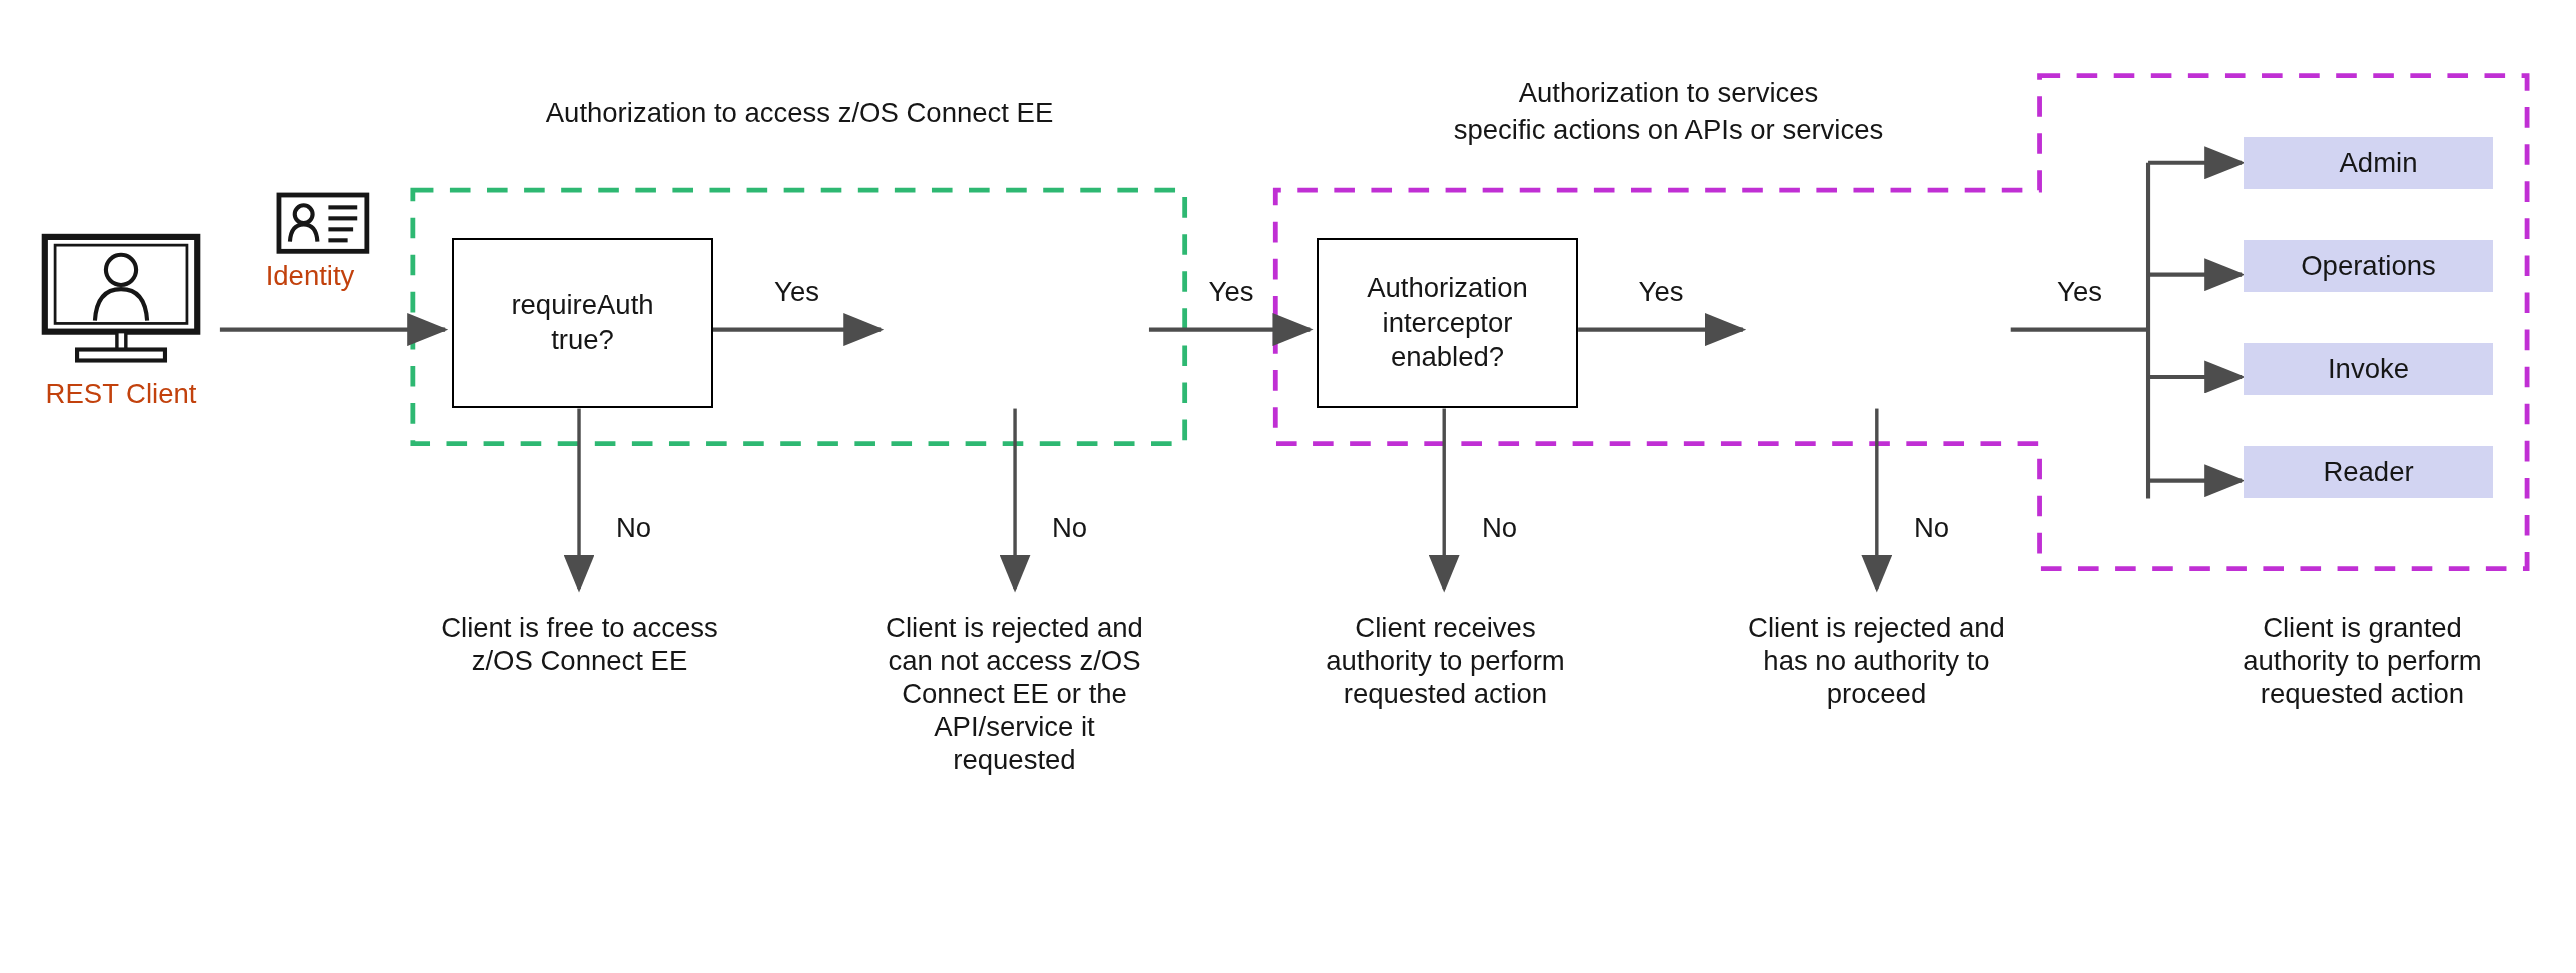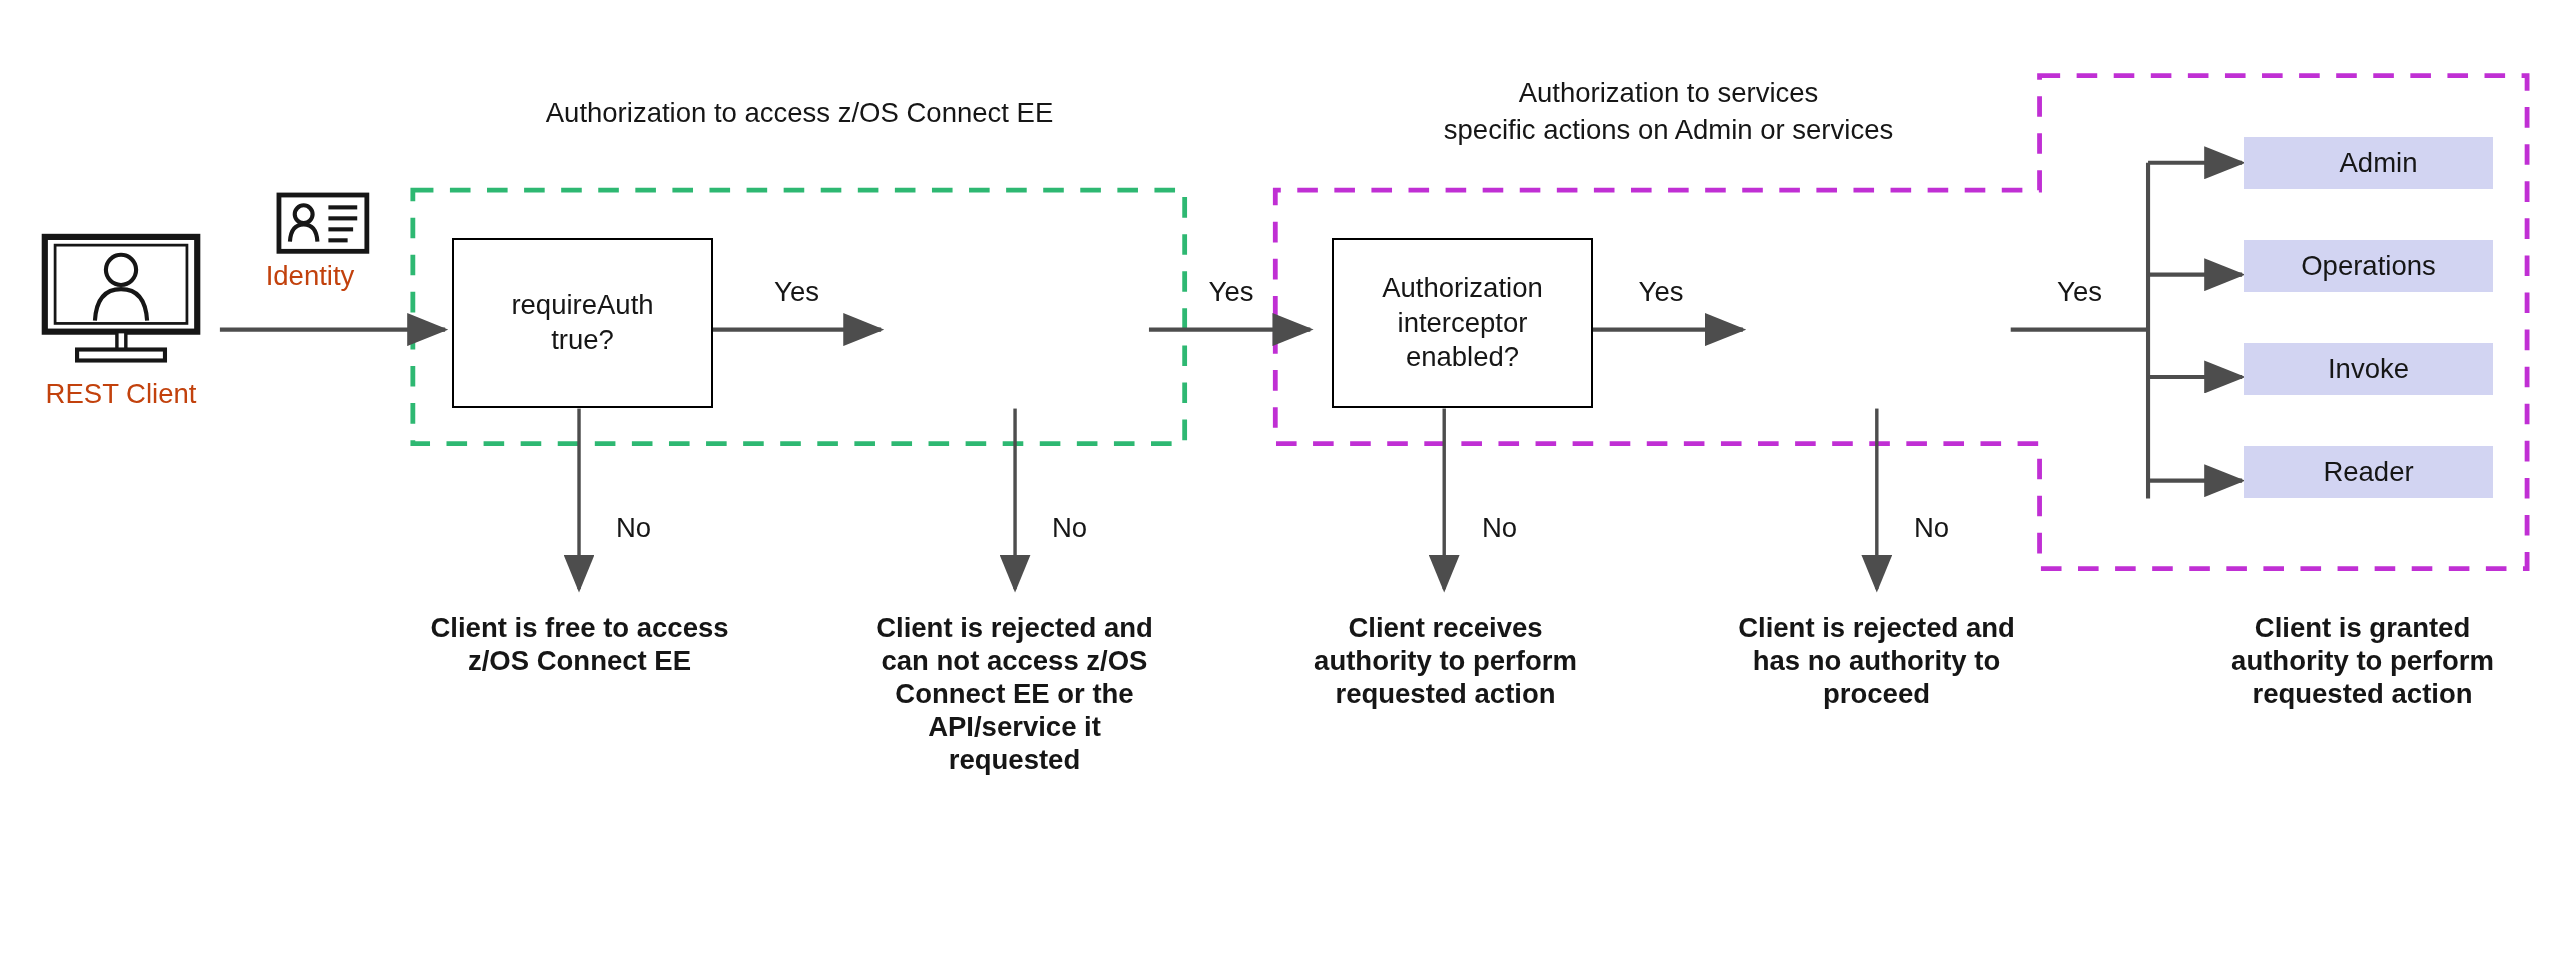--- a/index.html
+++ b/index.html
@@ -34,21 +34,20 @@
     white-space: pre-line;
   }
   .group-title {
     font-size: 27.5px;
   }
   .branch-label {
     font-size: 27.5px;
   }
   .outcome {
     font-size: 27.5px;
-    font-weight: bold;
   }
   .decision-box {
     position: absolute;
     border: 2.7px solid #000000;
     background: #ffffff;
     display: flex;
     align-items: center;
     justify-content: center;
     text-align: center;
     font-size: 27.5px;
@@ -138,27 +137,27 @@
       <line x1="2733" y1="595" x2="2733" y2="858" marker-end="url(#arrowheadsm)"></line>
     </g>
   </svg>
 
   <div class="caption" style="left:224px; top:260px; width:172px;">Identity</div>
   <div class="caption" style="left:25px; top:378px; width:192px;">REST Client</div>
 
   <div class="txt group-title" style="left:312px; top:96px; width:975px;">Authorization to access z/OS Connect EE</div>
 
   <div class="txt group-title" style="left:1291px; top:76px; width:755px;">Authorization to services</div>
-  <div class="txt group-title" style="left:1291px; top:113px; width:755px;">specific actions on Admin or services</div>
+  <div class="txt group-title" style="left:1291px; top:113px; width:755px;">specific actions on APIs or services</div>
 
   <div class="decision-box" style="left:452px; top:238px; width:261px; height:170px;">requireAuth
 true?</div>
 
 
-  <div class="decision-box" style="left:1317px; top:238px; width:261px; height:170px;margin-left:15px;">Authorization
+  <div class="decision-box" style="left:1317px; top:238px; width:261px; height:170px;">Authorization
 interceptor
 enabled?</div>
 
 
   <div class="txt branch-label" style="left:714px; top:275px; width:165px;">Yes</div>
   <div class="txt branch-label" style="left:1152px; top:275px; width:158px;">Yes</div>
   <div class="txt branch-label" style="left:1580px; top:275px; width:162px;">Yes</div>
   <div class="txt branch-label" style="left:2012px; top:275px; width:135px;">Yes</div>
 
   <div class="txt branch-label" style="left:589px; top:511px; width:89px;">No</div>

